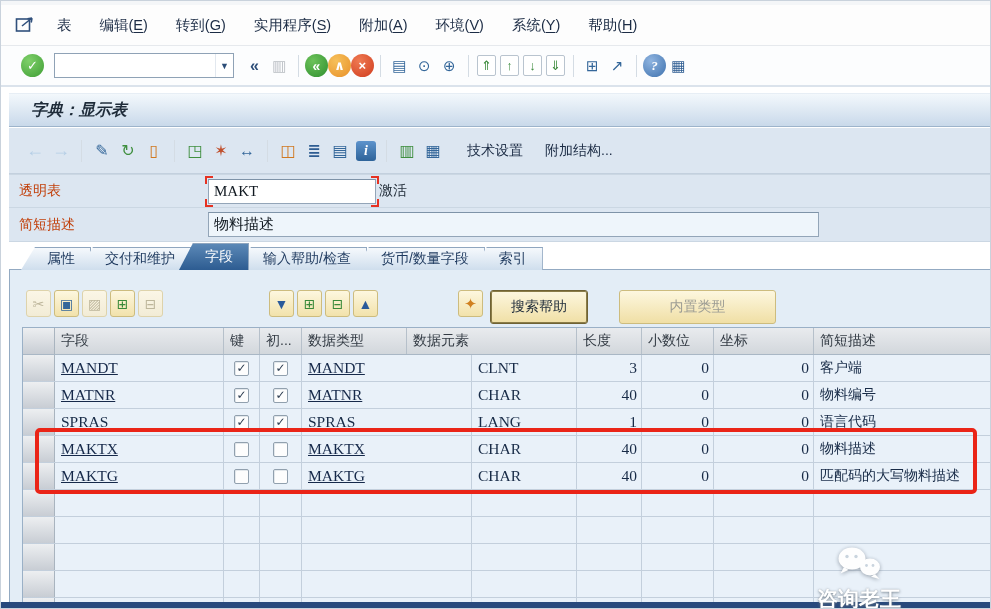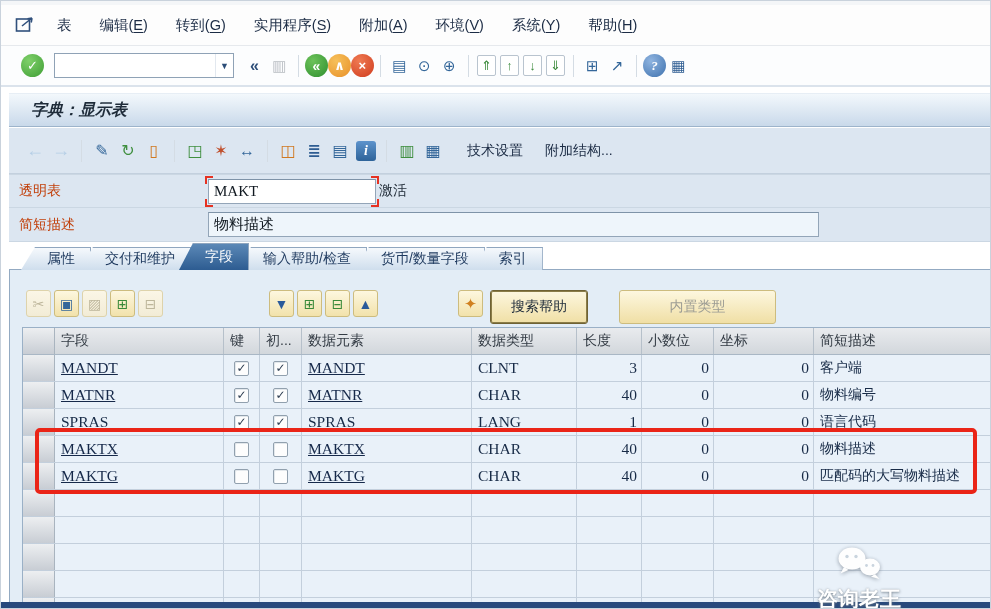--- a/index.html
+++ b/index.html
@@ -263,22 +263,22 @@
       </span>
       <span class="gtext dis gt-group" style="top:20px;">内置类型</span>
     </div>
 
     <div class="grid-table">
       <div class="thead">
           <div class="th c-sel"></div>
           <div class="th c-field">字段</div>
           <div class="th c-key">键</div>
           <div class="th c-init">初...</div>
+          <div class="th c-type">数据类型</div>
           <div class="th c-elem">数据元素</div>
-          <div class="th c-type">数据类型</div>
           <div class="th c-len">长度</div>
           <div class="th c-dec">小数位</div>
           <div class="th c-coord">坐标</div>
           <div class="th c-desc">简短描述</div>
         </div>
       <div>
           <div class="trow">
             <div class="td c-sel"></div>
             <div class="td c-field val link">MANDT</div>
             <div class="td c-key cbcell">

